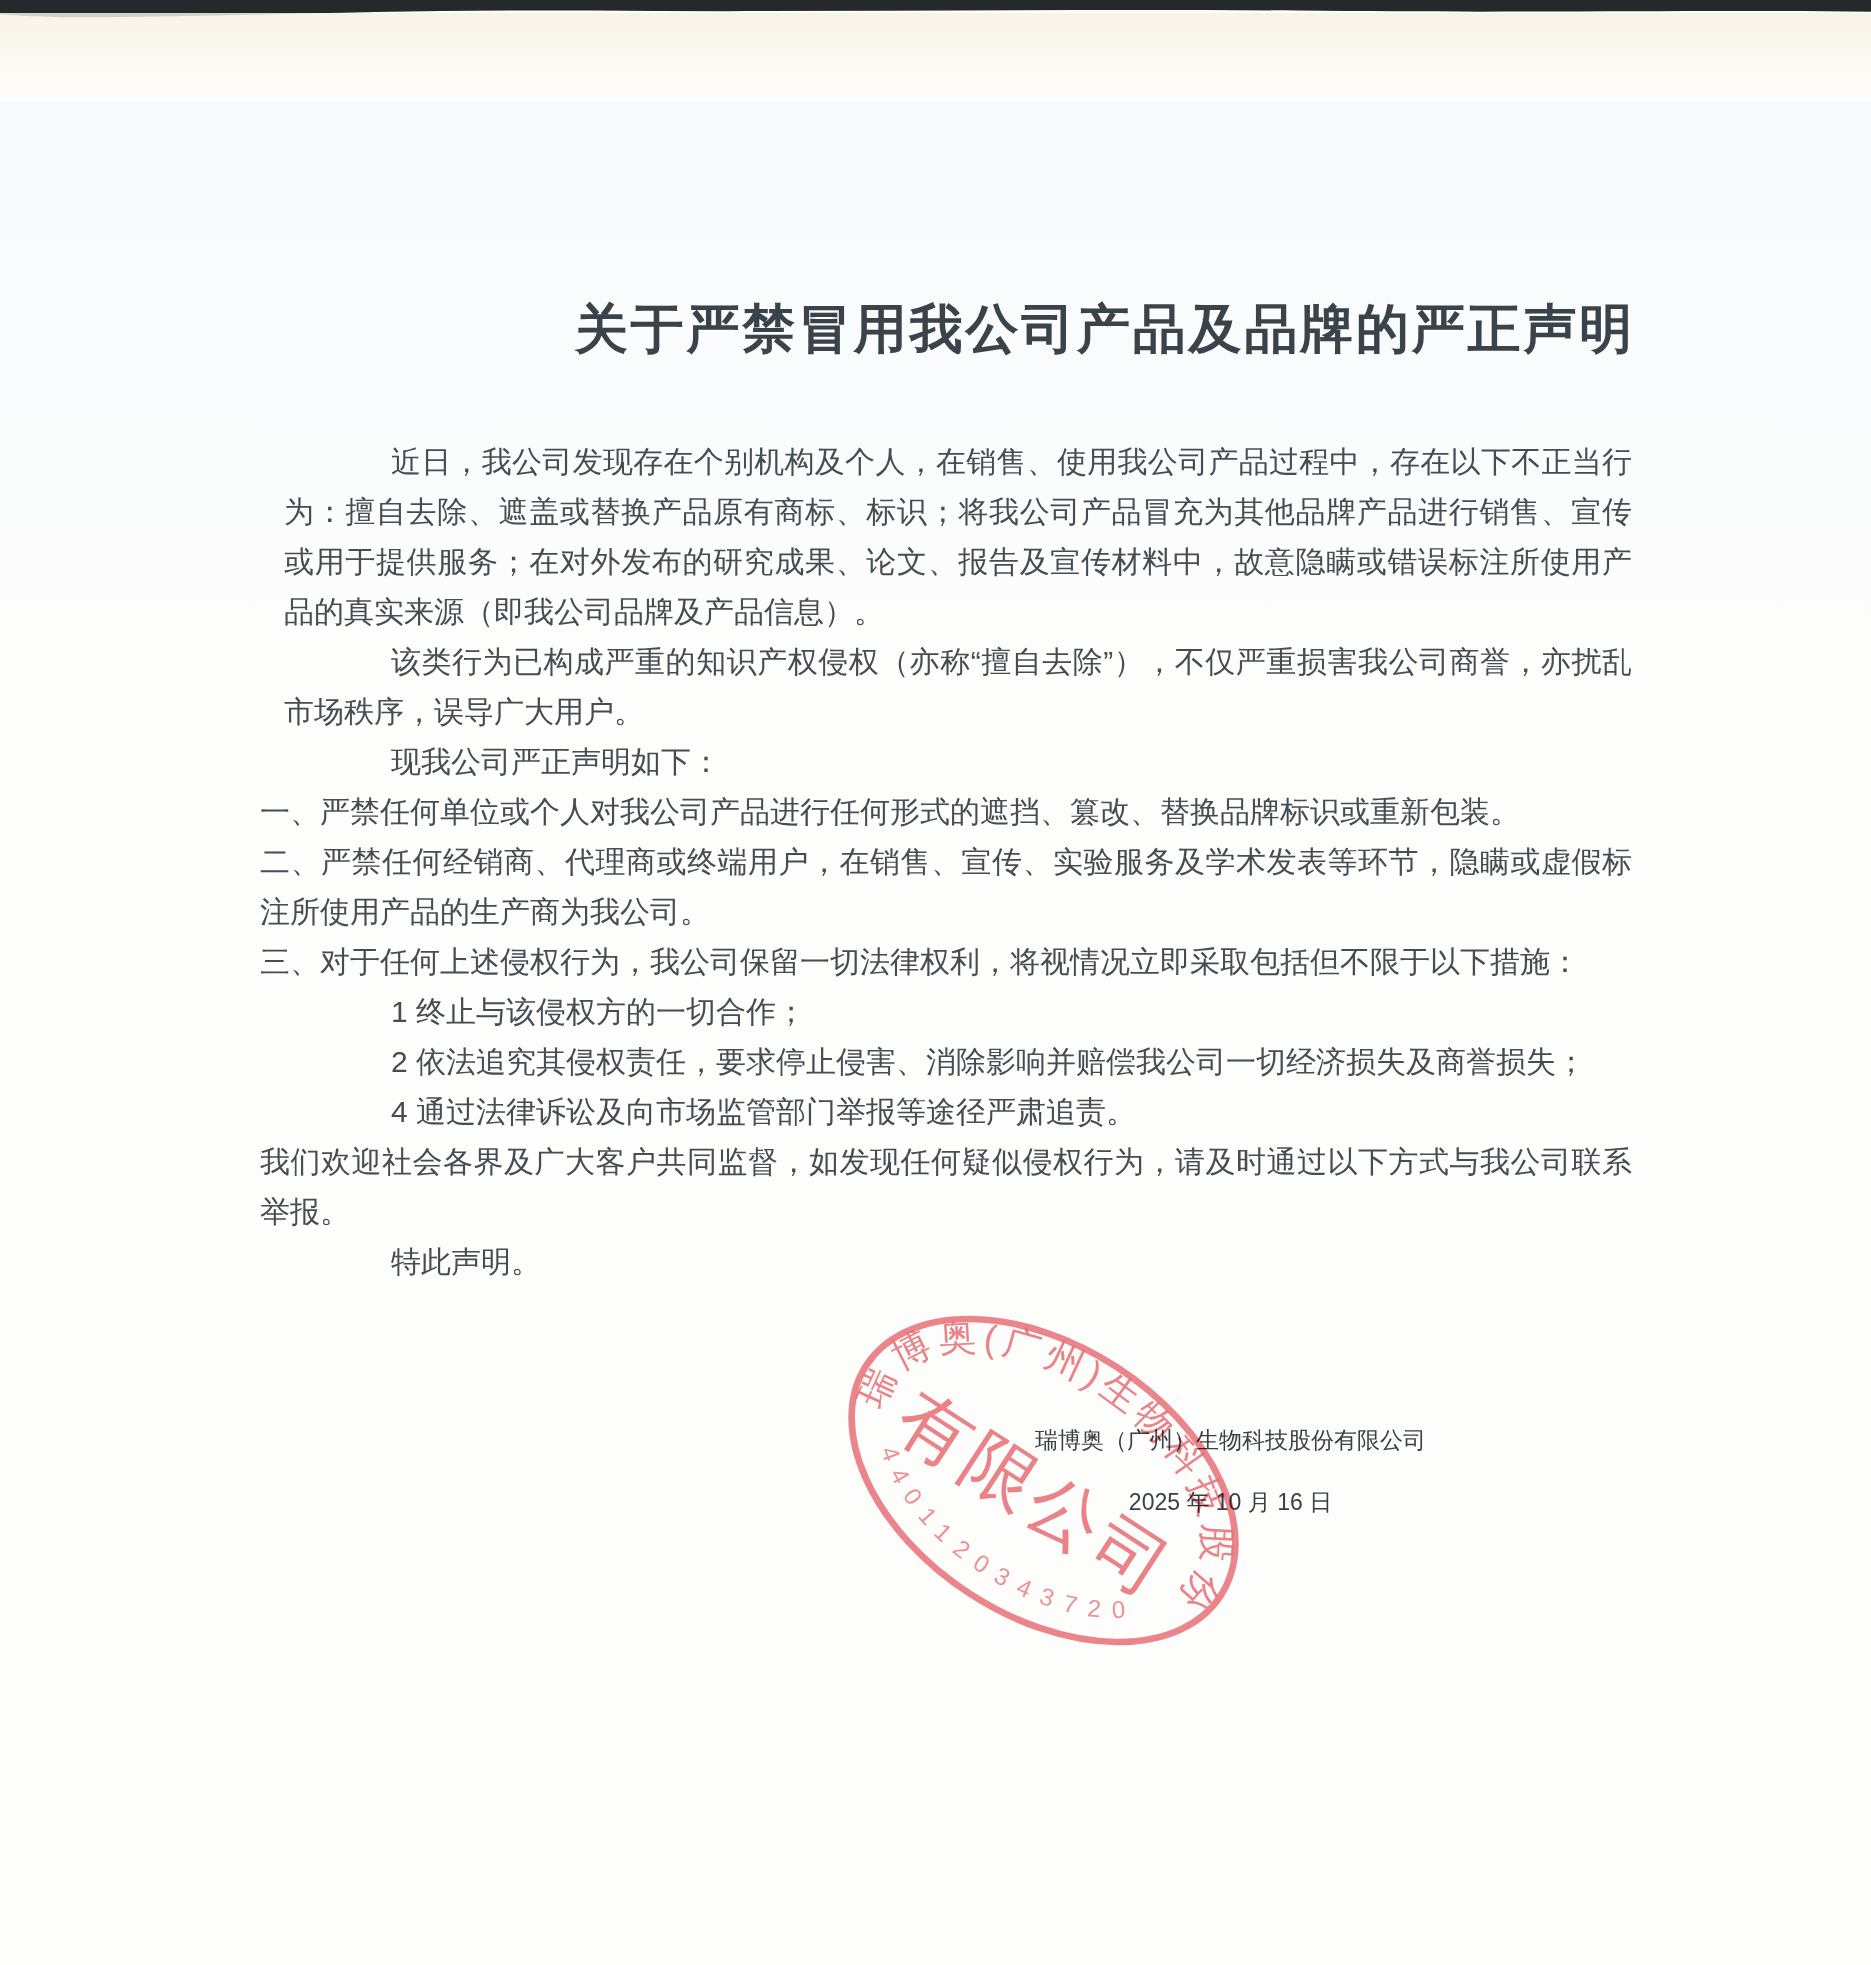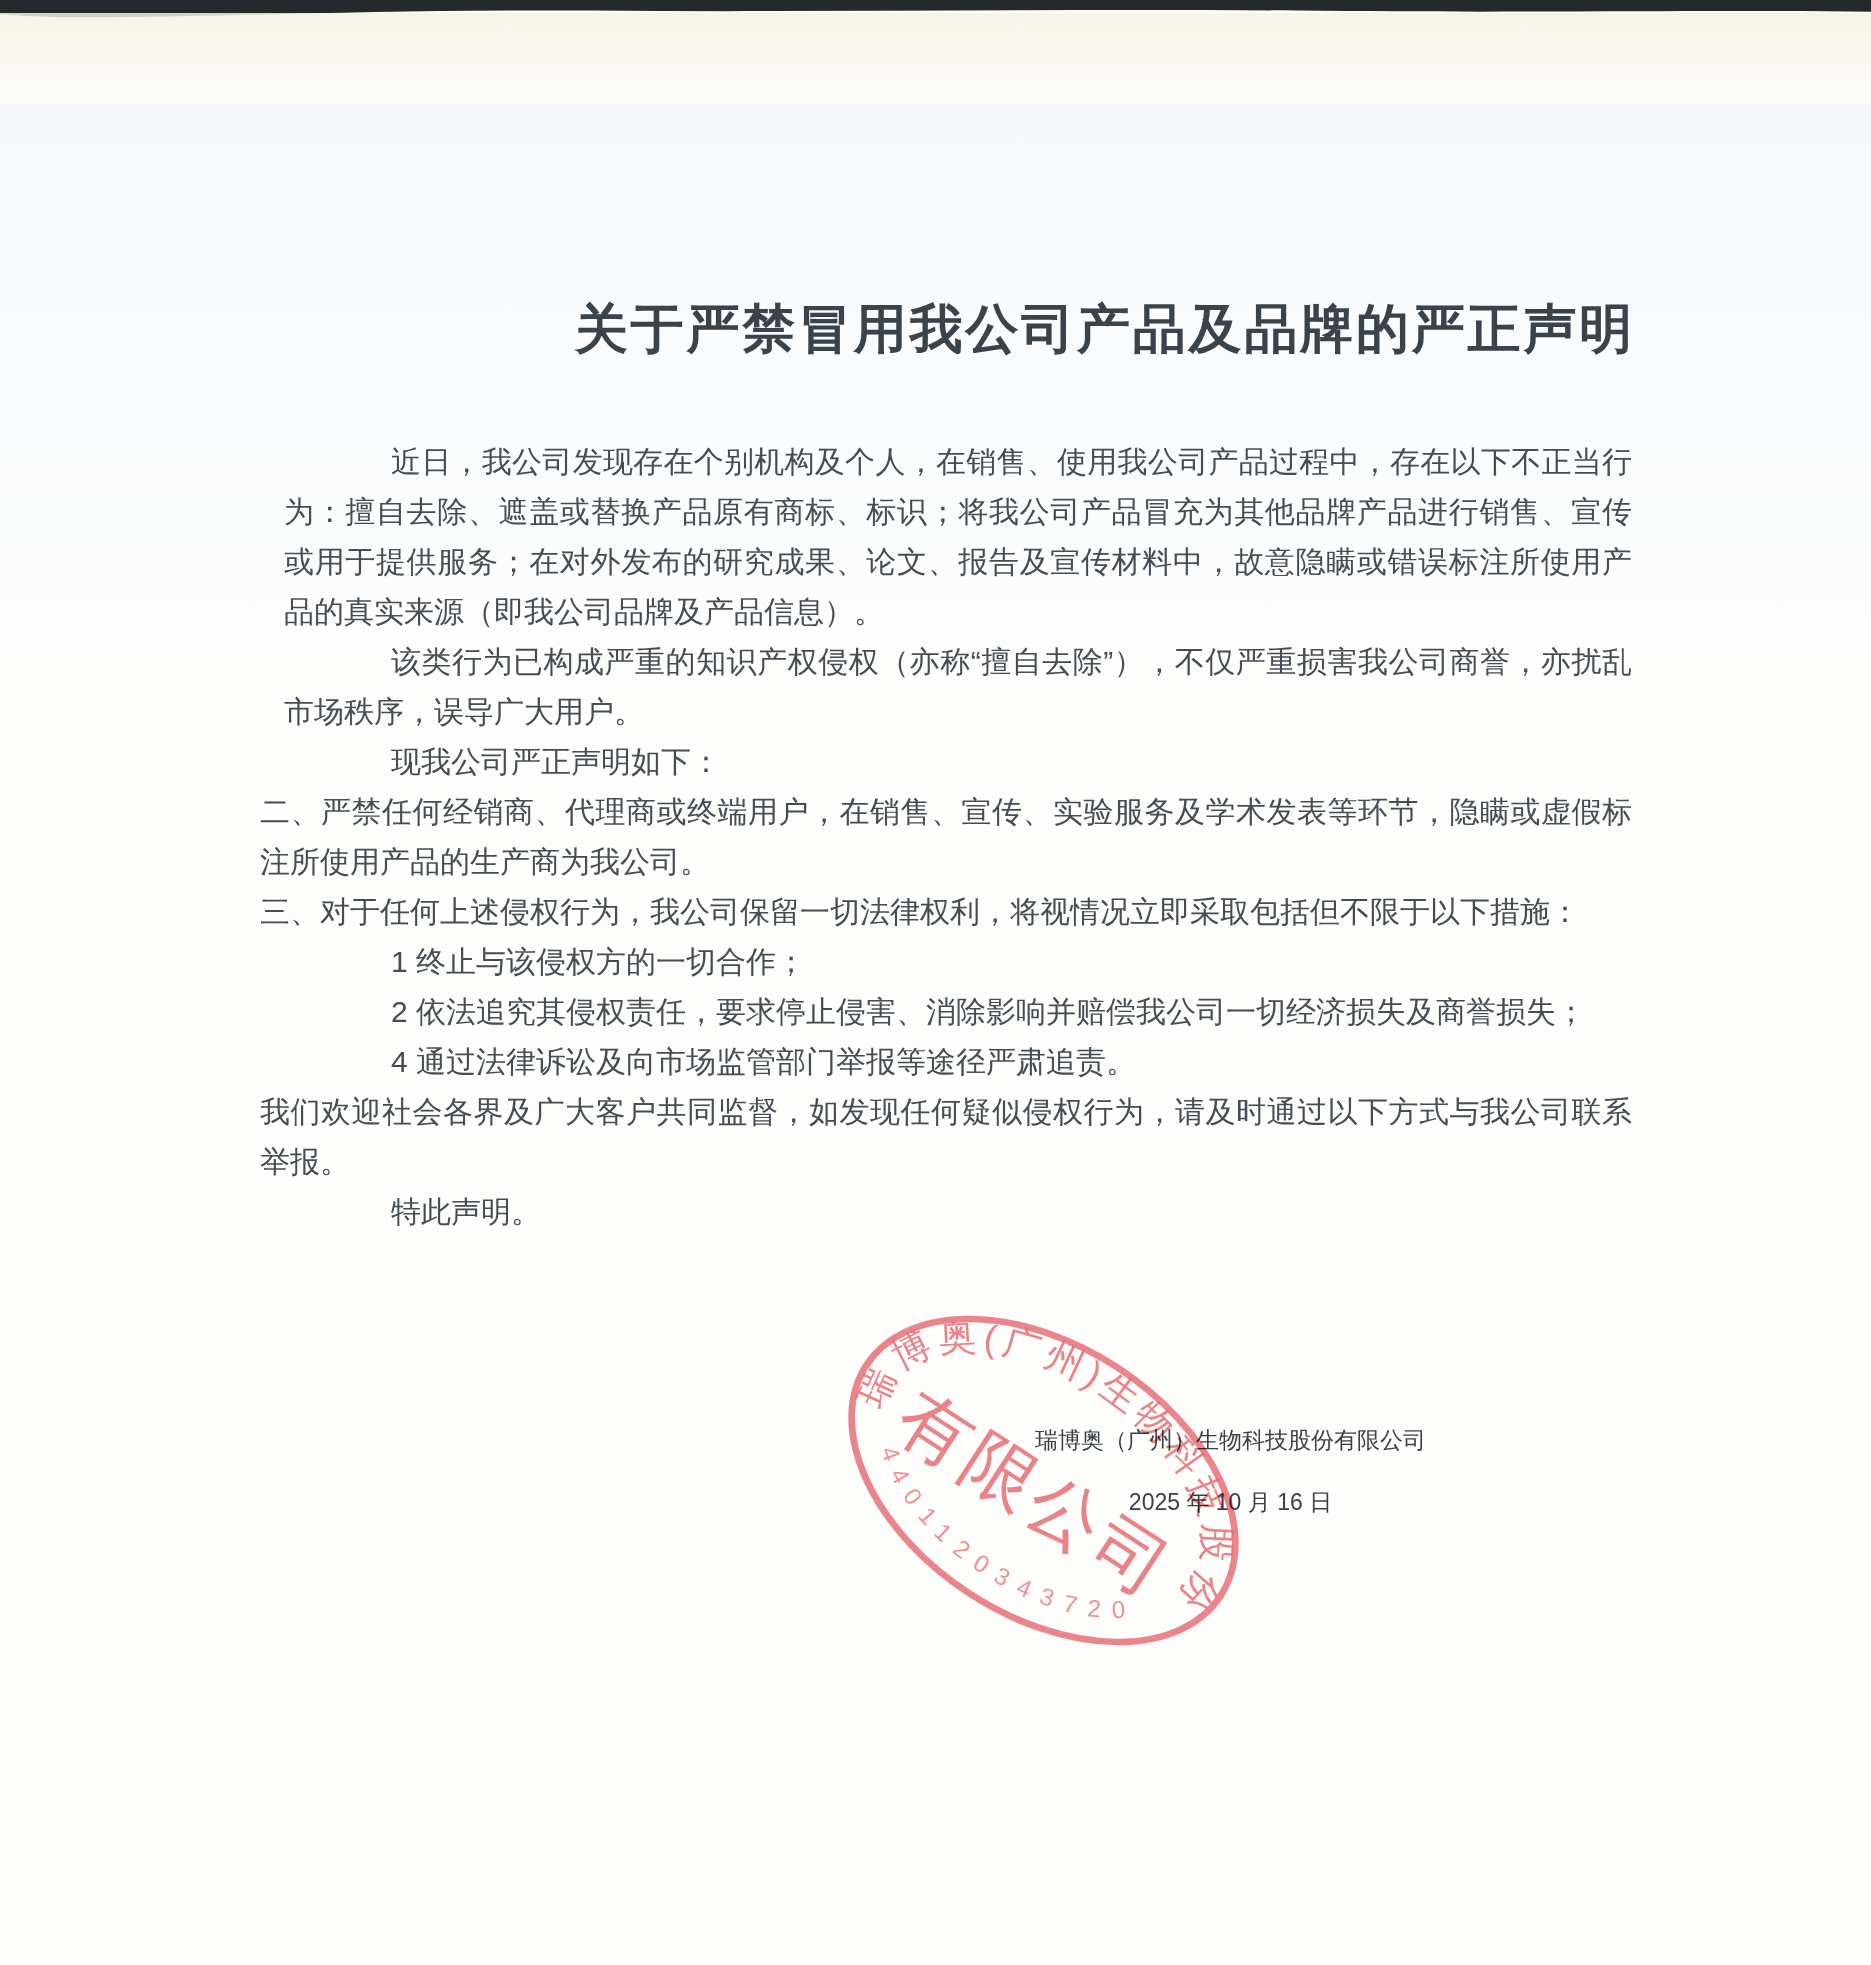--- a/index.html
+++ b/index.html
@@ -54,20 +54,21 @@
 
   <div class="tint-top"></div>
   <div class="tint-body"></div>
 
   <div class="doc-title">关于严禁冒用我公司产品及品牌的严正声明</div>
 
   <div class="body-text">
     <p class="indent">近日，我公司发现存在个别机构及个人，在销售、使用我公司产品过程中，存在以下不正当行为：擅自去除、遮盖或替换产品原有商标、标识；将我公司产品冒充为其他品牌产品进行销售、宣传或用于提供服务；在对外发布的研究成果、论文、报告及宣传材料中，故意隐瞒或错误标注所使用产品的真实来源（即我公司品牌及产品信息）。</p>
     <p class="indent">该类行为已构成严重的知识产权侵权（亦称“擅自去除”），不仅严重损害我公司商誉，亦扰乱市场秩序，误导广大用户。</p>
     <p class="indent">现我公司严正声明如下：</p>
+    <p>一、严禁任何单位或个人对我公司产品进行任何形式的遮挡、篡改、替换品牌标识或重新包装。</p>
     <p>二、严禁任何经销商、代理商或终端用户，在销售、宣传、实验服务及学术发表等环节，隐瞒或虚假标注所使用产品的生产商为我公司。</p>
     <p>三、对于任何上述侵权行为，我公司保留一切法律权利，将视情况立即采取包括但不限于以下措施：</p>
     <p class="indent">1  终止与该侵权方的一切合作；</p>
     <p class="indent">2  依法追究其侵权责任，要求停止侵害、消除影响并赔偿我公司一切经济损失及商誉损失；</p>
     <p class="indent">4  通过法律诉讼及向市场监管部门举报等途径严肃追责。</p>
     <p>我们欢迎社会各界及广大客户共同监督，如发现任何疑似侵权行为，请及时通过以下方式与我公司联系举报。</p>
     <p class="indent">特此声明。</p>
   </div>
 
   <div class="signature">

